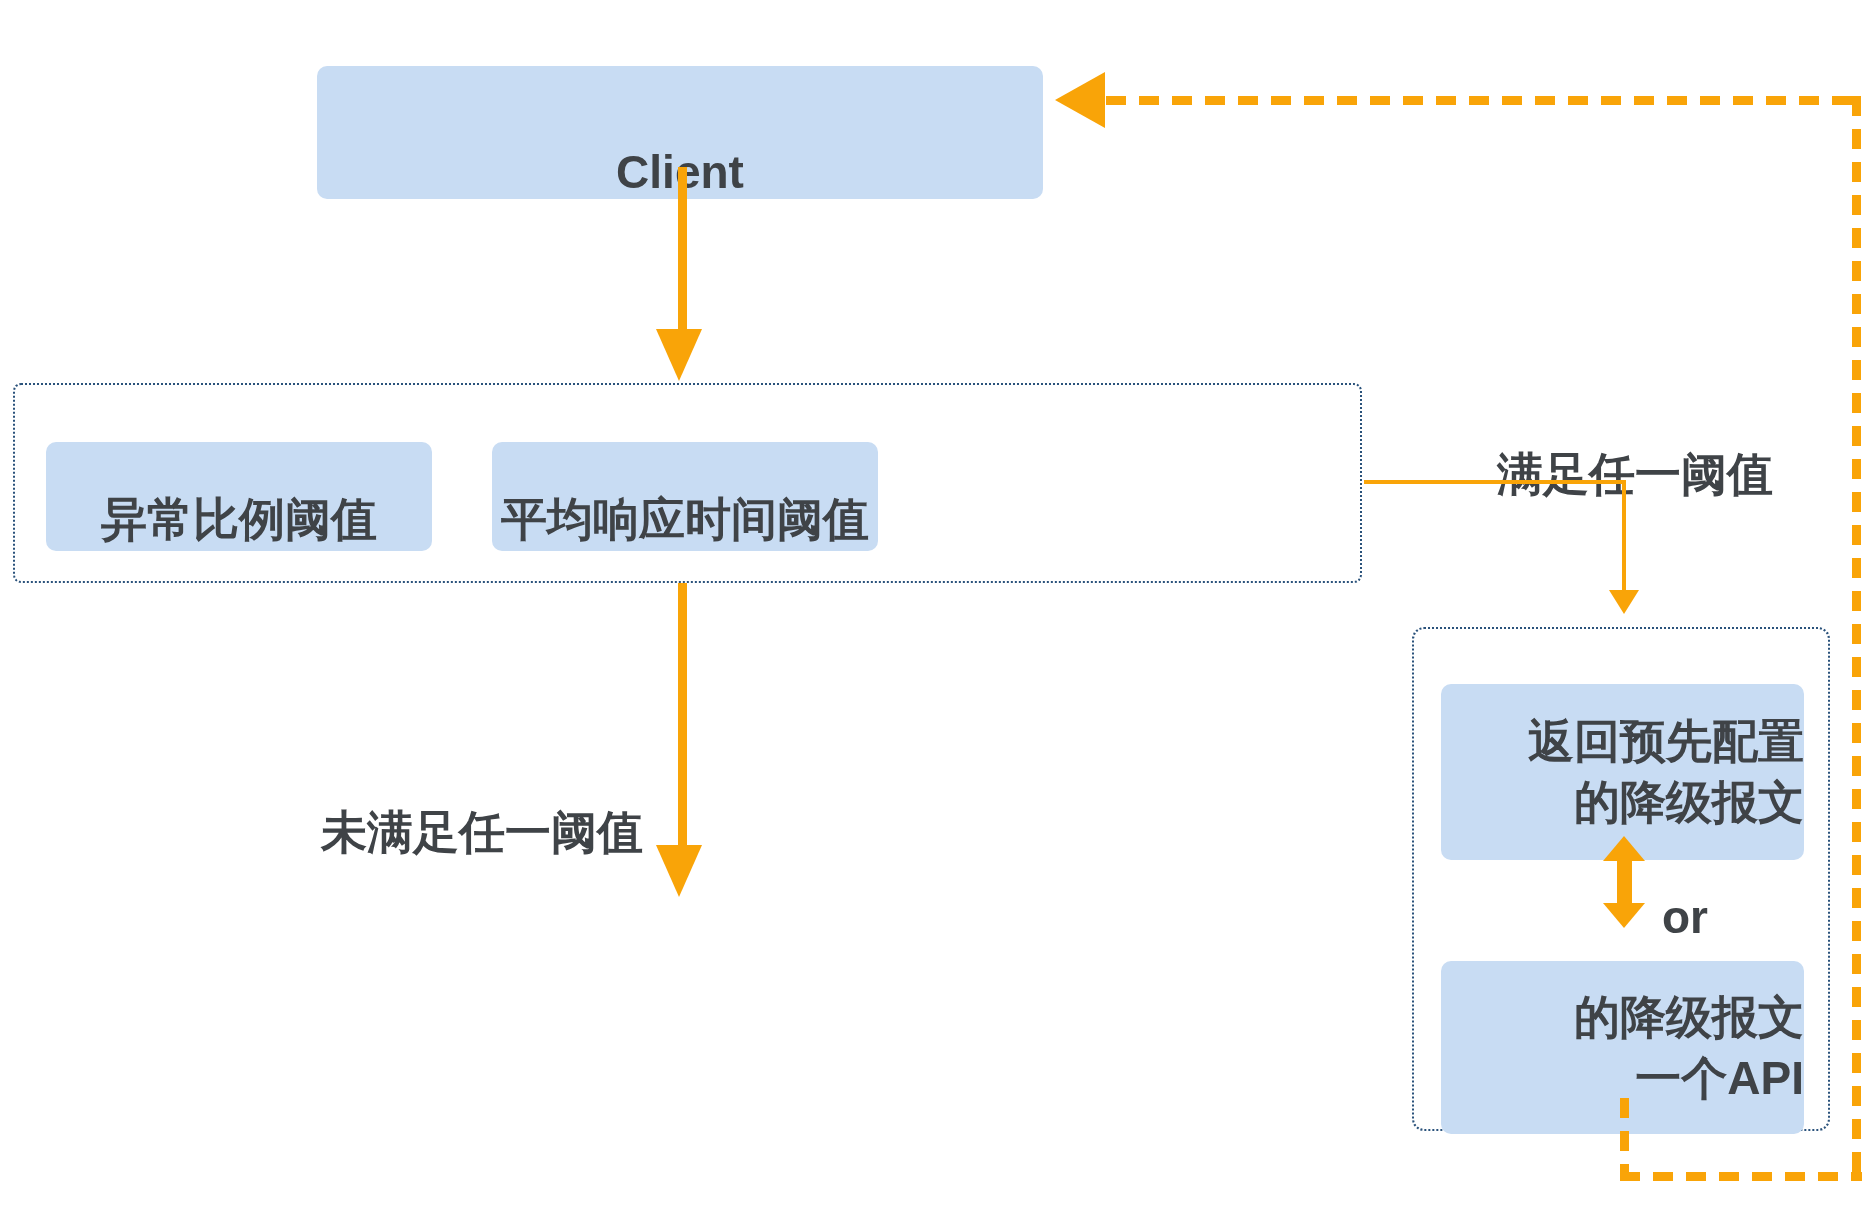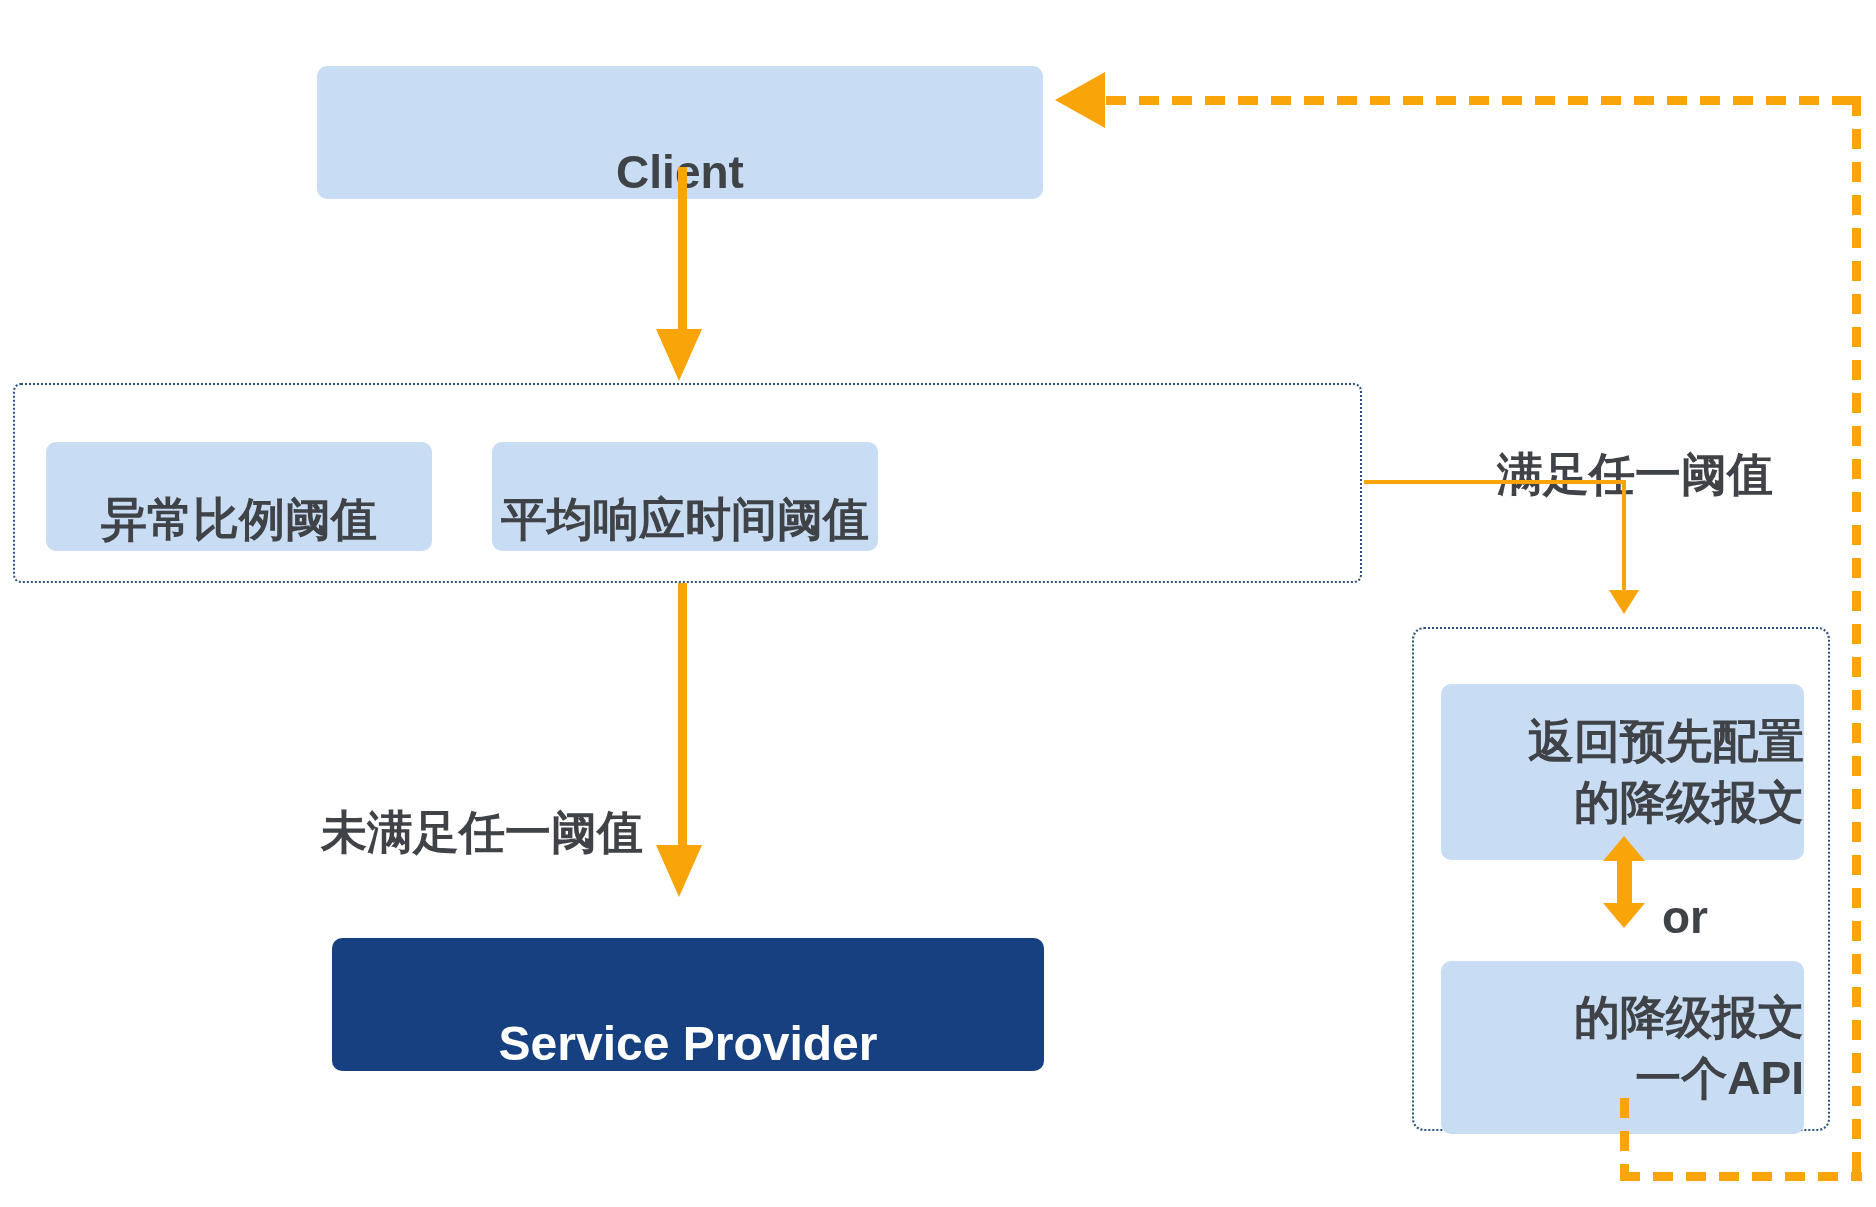--- a/index.html
+++ b/index.html
@@ -91,23 +91,20 @@
 
   <div class="thin-h" style="left:1364px;top:480px;width:262px;"></div>
   <div class="thin-v" style="left:1622px;top:480px;height:110px;"></div>
   <div class="head-down-sm" style="left:1609px;top:590px;"></div>
 
   <div class="lbl lbl-notmeet">未满足任一阈值</div>
 
   <div class="shaft-v" style="left:678px;top:583px;height:262px;"></div>
   <div class="head-down" style="left:656px;top:845px;"></div>
 
-  <div class="node navy sp">
-    <span>Service Provider</span>
-  </div>
 
   <div class="group group2"></div>
 
   <div class="node blue fbox fboxA">
     <span>返回预先配置</span>
     <span>的降级报文</span>
   </div>
 
   <div class="head-up-sm" style="left:1603px;top:836px;"></div>
   <div class="shaft-v" style="left:1617px;top:858px;width:15px;height:48px;"></div>

